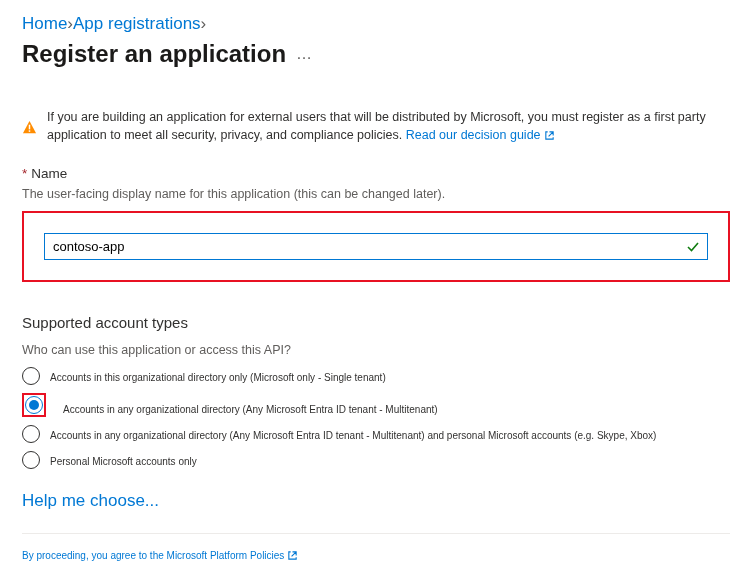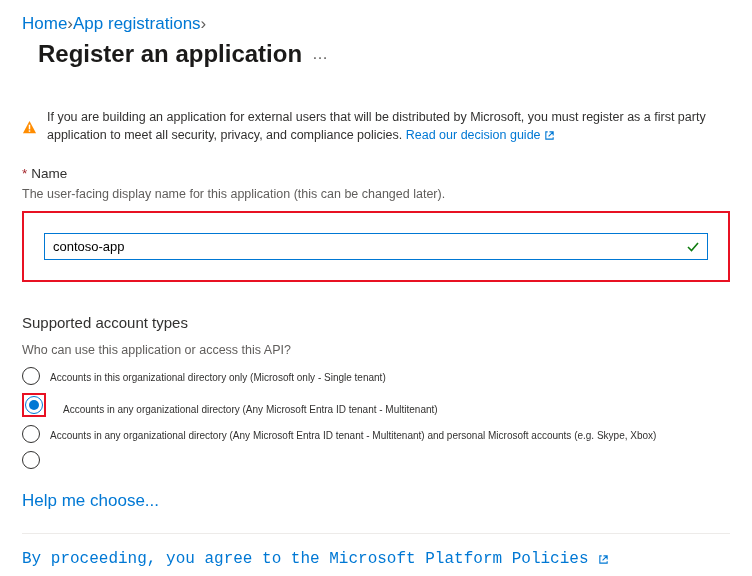--- a/index.html
+++ b/index.html
@@ -12,21 +12,21 @@
     padding: 14px 22px 18px 22px;
   }
   .breadcrumb {
     display: flex;
     align-items: center;
     font-size: 17px;
     margin-bottom: 6px;
   }
   .breadcrumb a { color: #0078d4; text-decoration: none; }
   .breadcrumb .sep { color: #605e5c; }
-  .title-row { display: flex; align-items: center; gap: 10px; margin-bottom: 40px; margin-left: 16px; }
+  .title-row { display: flex; align-items: center; gap: 10px; margin-bottom: 40px; }
   h1 { font-size: 24px; font-weight: 600; color: #1b1a19; }
   .more-dots { color: #605e5c; font-size: 16px; letter-spacing: 1px; cursor: pointer; }
   .info-bar {
     display: flex;
     gap: 10px;
     align-items: center;
     font-size: 12.5px;
     line-height: 1.45;
     margin-bottom: 20px;
   }
@@ -87,21 +87,21 @@
   .radio-highlight {
     border: 2.5px solid #e81123;
     padding: 1px;
     display: inline-flex;
     margin-right: 7px;
     flex: 0 0 auto;
   }
   .radio-highlight .radio-circle { margin: 0; }
   .help-link { color: #0078d4; font-size: 17px; text-decoration: none; display: inline-block; margin-top: 14px; }
   hr.sep-line { border: none; border-top: 1px solid #edebe9; margin: 22px 0 16px 0; }
-  .agree { color: #0078d4; font-size: 16px; margin-bottom: 14px; font-family: Liberation Mono, monospace; }
+  .agree { color: #0078d4; font-size: 10px; margin-bottom: 14px; }
   .agree a { color: #0078d4; text-decoration: none; }
   .register-wrap {
     border: 2.5px solid #e81123;
     padding: 3px;
     display: inline-block;
   }
   .register-btn {
     background: #0078d4;
     color: #fff;
     border: none;
@@ -184,20 +184,21 @@
   <span>Accounts in any organizational directory (Any Microsoft Entra ID tenant - Multitenant)</span>
 </div>
 
 <div class="radio-row">
   <span class="radio-circle"></span>
   <span>Accounts in any organizational directory (Any Microsoft Entra ID tenant - Multitenant) and personal Microsoft accounts (e.g. Skype, Xbox)</span>
 </div>
 
 <div class="radio-row">
   <span class="radio-circle"></span>
+  <span>Personal Microsoft accounts only</span>
 </div>
 
 <a href="#" class="help-link">Help me choose...</a>
 
 <hr class="sep-line">
 
 <div class="agree">
   <span>By proceeding, you agree to the </span><a href="#"><span>Microsoft Platform Policies</span>
     <span class="ext-icon">
       <svg viewBox="0 0 12 12">

